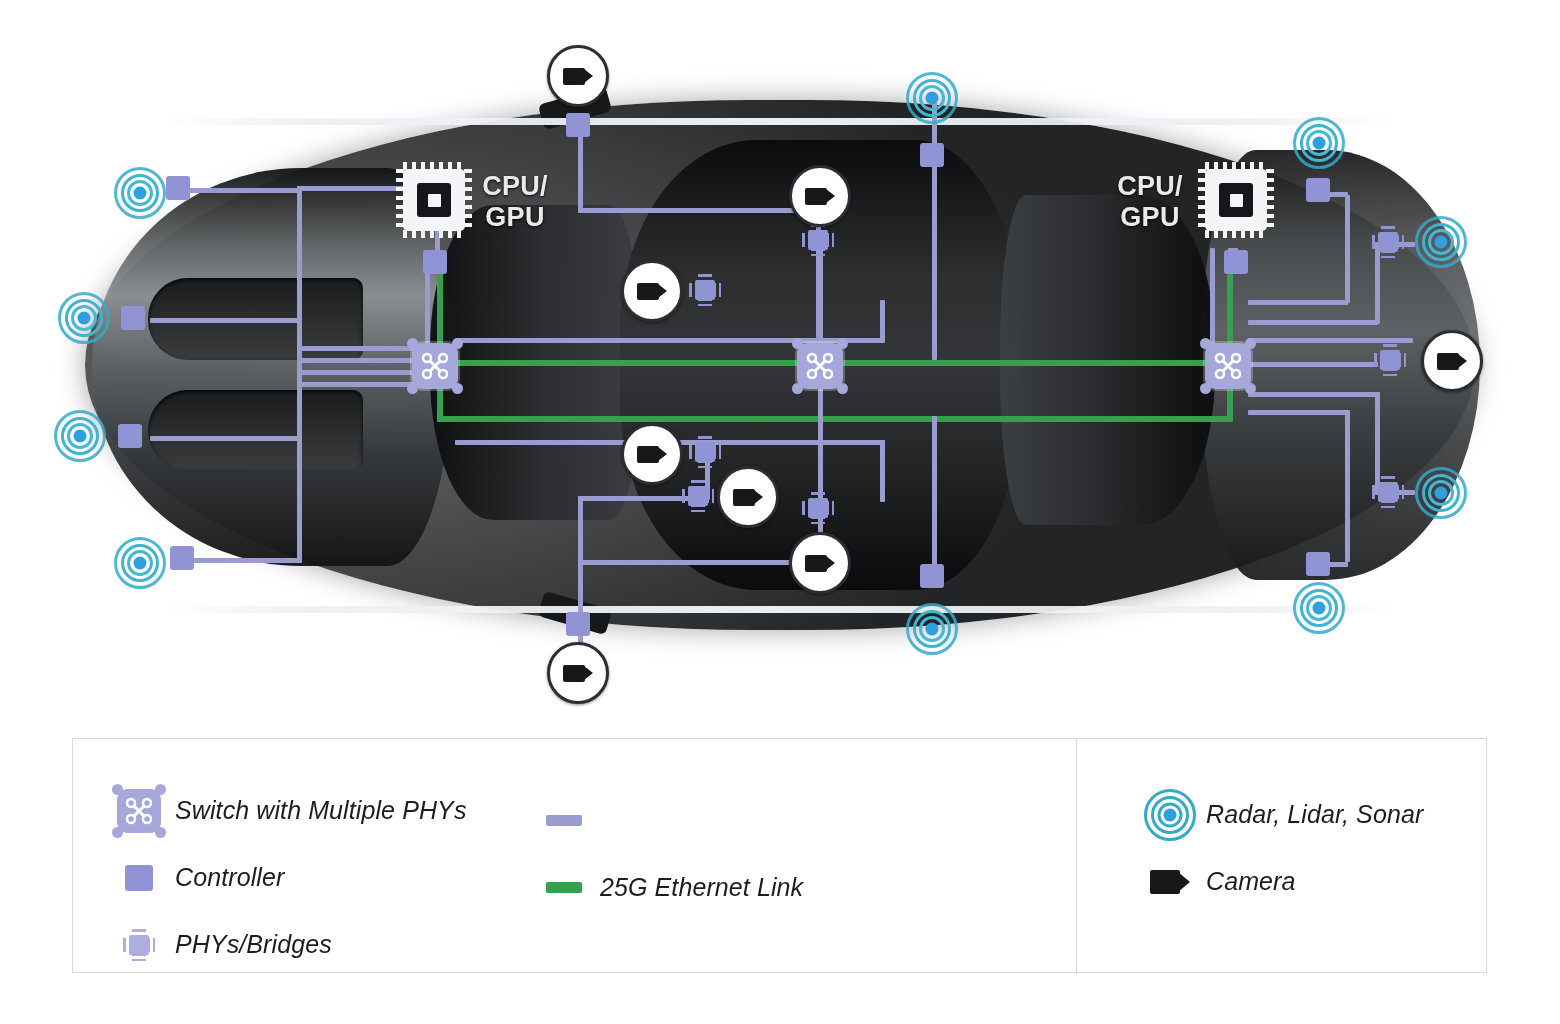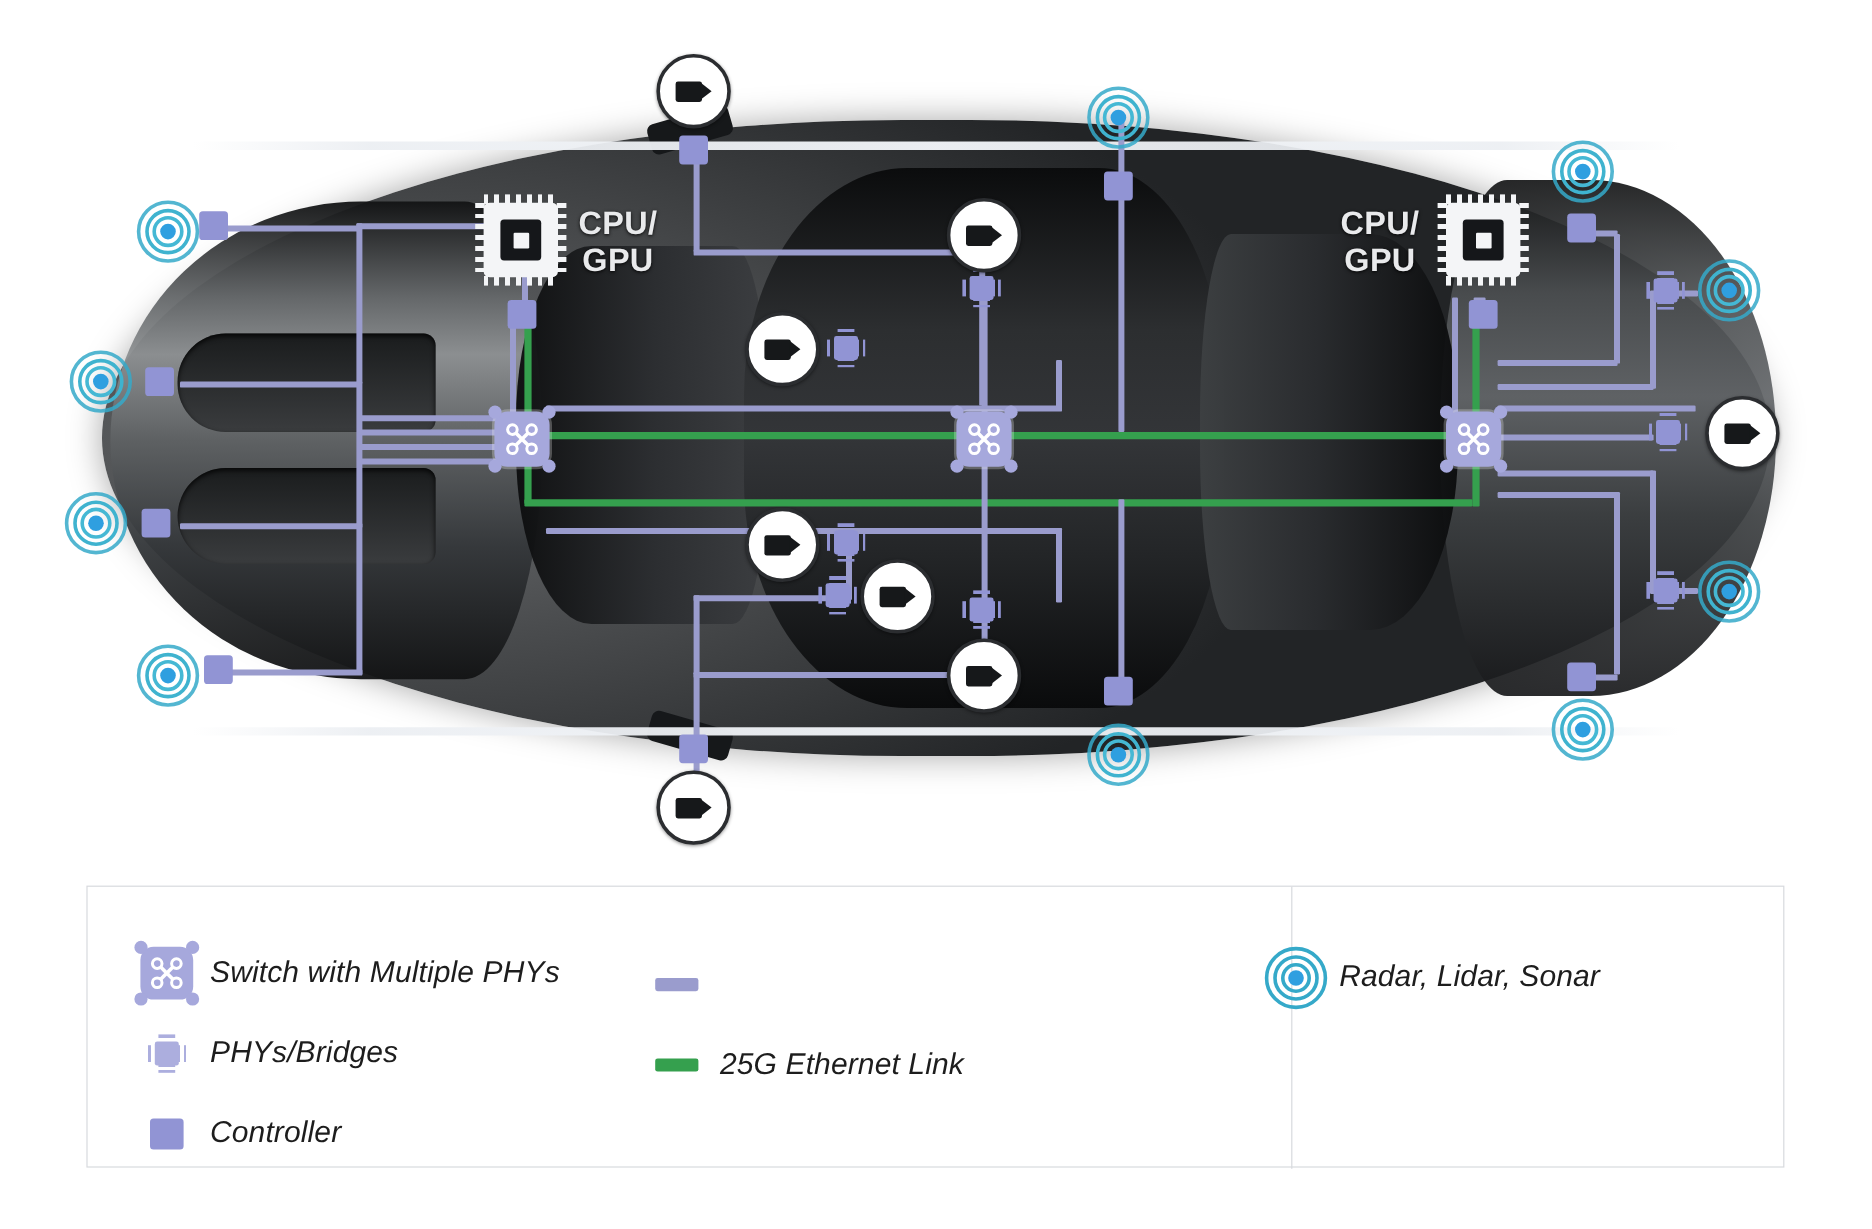--- a/index.html
+++ b/index.html
@@ -122,21 +122,21 @@
             font-size:27px;line-height:31px;font-weight:600;letter-spacing:.3px;
             text-align:center;text-shadow:0 1px 3px rgba(0,0,0,.9);white-space:pre-line;}
 
   
   #legend{position:absolute;left:72px;top:738px;width:1415px;height:235px;
           background:#fff;border:1px solid #d8dade;box-sizing:border-box;}
   #legend-divider{position:absolute;left:1003px;top:0;width:1px;height:235px;background:#d8dade;}
   .lgcol{position:absolute;}
   #lgcol1{left:30px;top:38px;width:420px;}
   #lgcol2{left:455px;top:48px;width:470px;}
-  #lgcol3{left:971px;top:42px;width:370px;text-align:center;}
+  #lgcol3{left:1061px;top:42px;width:370px;text-align:center;}
   .lgrow{display:flex;align-items:center;height:67px;font-style:italic;}
   .lgicon{width:72px;display:flex;align-items:center;justify-content:center;flex:0 0 72px;position:relative;}
   .lgtext{font-size:25px;color:#1d1d1d;letter-spacing:.1px;}
   .swatch{width:36px;height:11px;border-radius:2px;}
   .lg-switch{position:relative;width:44px;height:44px;border-radius:11px;background:#a6a8dc;}
   .lg-switch .corner{position:absolute;width:11px;height:11px;border-radius:50%;background:#a6a8dc;}
   .lg-switch .corner.tl{left:-5px;top:-5px;}.lg-switch .corner.tr{right:-5px;top:-5px;}
   .lg-switch .corner.bl{left:-5px;bottom:-5px;}.lg-switch .corner.br{right:-5px;bottom:-5px;}
   .lg-switch svg{position:absolute;left:6px;top:6px;}
   .lg-ctrl{width:28px;height:26px;background:#9194d4;border-radius:3px;}
@@ -463,30 +463,30 @@
               <circle cx="8" cy="24" r="4" fill="#a6a8dc" stroke="#fff" stroke-width="2.5"></circle>
               <circle cx="24" cy="24" r="4" fill="#a6a8dc" stroke="#fff" stroke-width="2.5"></circle>
             </svg>
           </span>
         </span>
         <span class="lgtext">Switch with Multiple PHYs</span>
       </div>
 
       <div class="lgrow">
         <span class="lgicon">
+          <span class="lg-ctrl"></span>
+        </span>
+        <span class="lgtext">Controller</span>
+      </div>
+
+      <div class="lgrow">
+        <span class="lgicon">
           <span class="lg-phy"></span>
         </span>
         <span class="lgtext">PHYs/Bridges</span>
-      </div>
-
-      <div class="lgrow">
-        <span class="lgicon">
-          <span class="lg-ctrl"></span>
-        </span>
-        <span class="lgtext">Controller</span>
       </div>
     </div>
 
     <div class="lgcol" id="lgcol2">
       <div class="lgrow">
         <span class="lgicon">
           <span class="swatch" style="background:#9a9ccd"></span>
         </span>
       </div>
       <div class="lgrow">
@@ -502,15 +502,24 @@
         <span class="lgicon">
           <span class="lg-sensor">
             <i class="r1"></i>
               <i class="r2"></i>
               <i class="r3"></i>
               <i class="dot"></i>
           </span>
         </span>
         <span class="lgtext">Radar, Lidar, Sonar</span>
       </div>
+      <div class="lgrow">
+        <span class="lgicon">
+          <span class="lg-cam">
+              <b></b>
+              <s></s>
+            </span>
+        </span>
+        <span class="lgtext">Camera</span>
+      </div>
     </div>
   </div>
 </div>
 
 </body></html>

